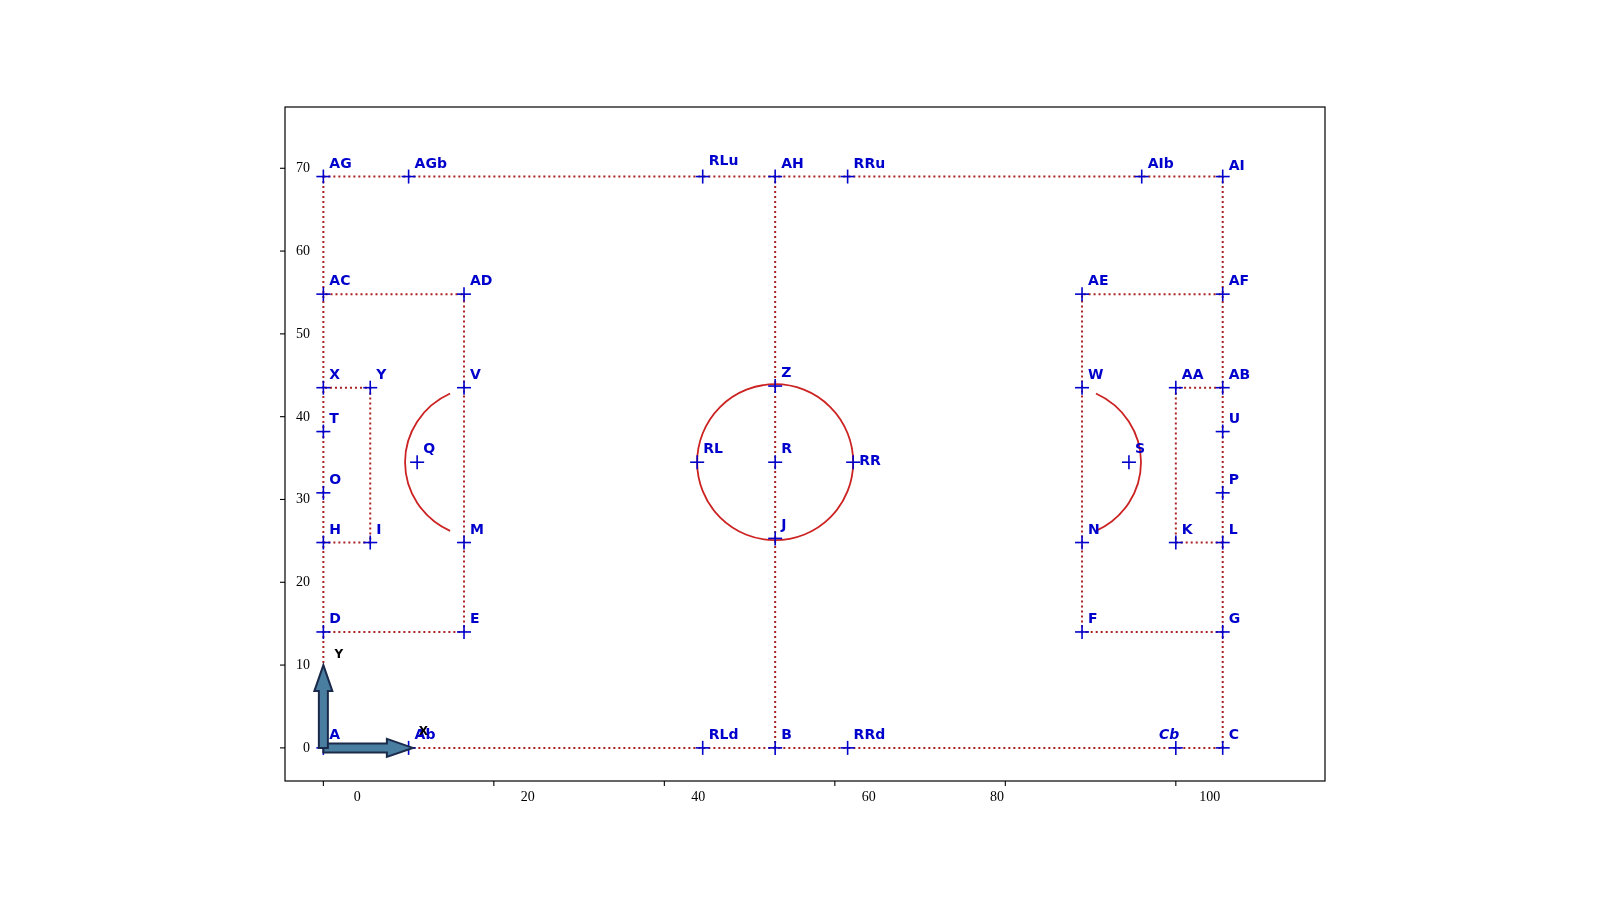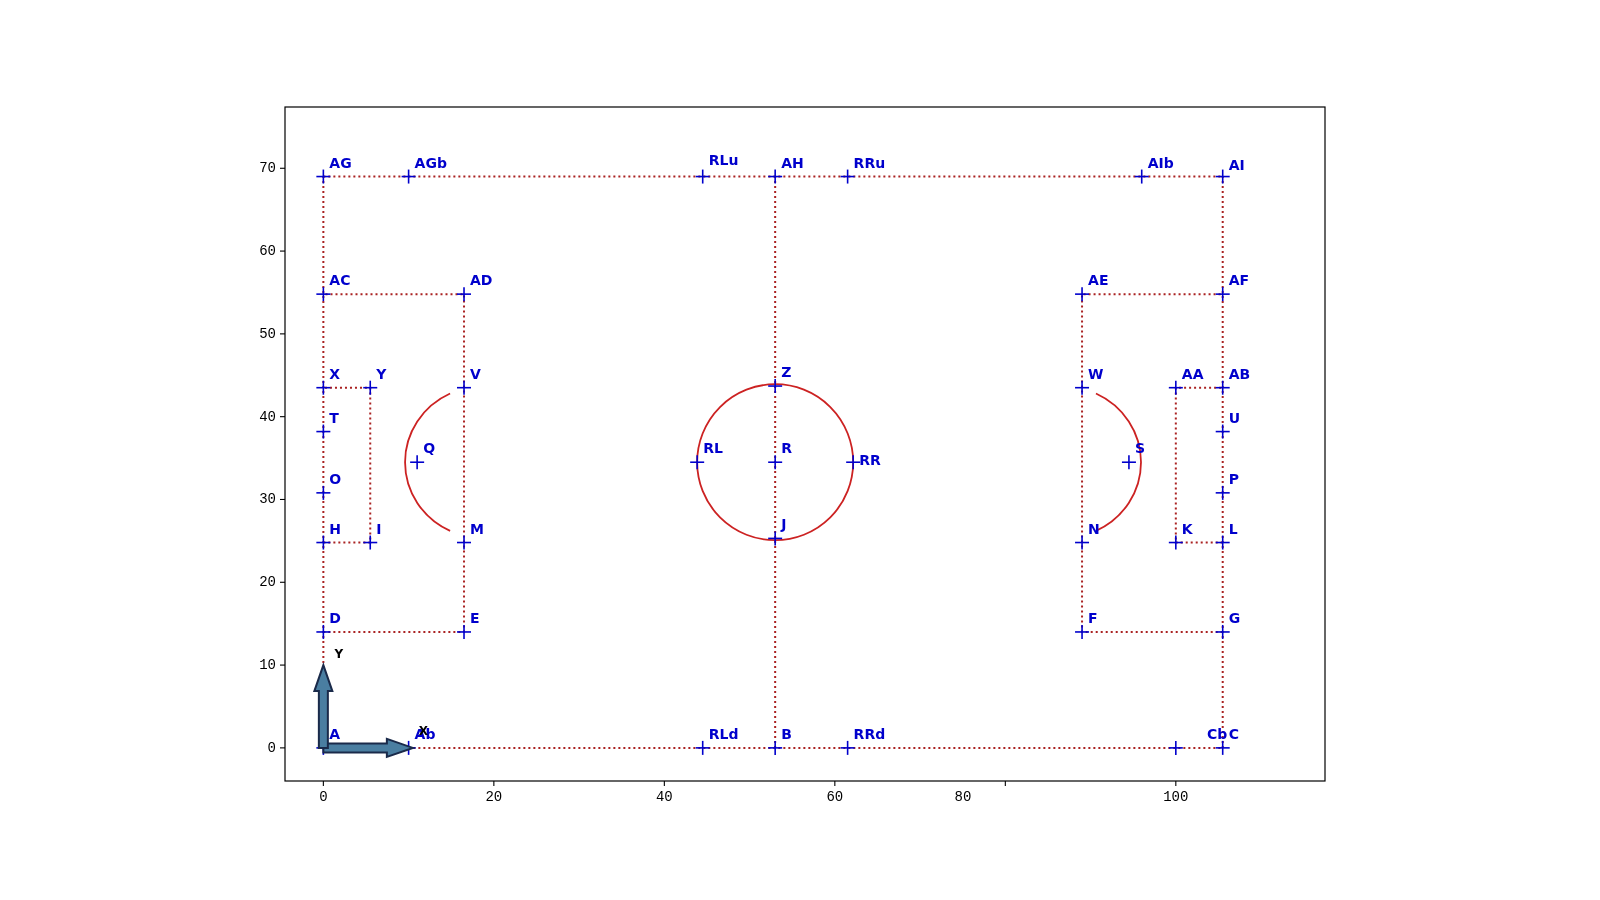--- a/index.html
+++ b/index.html
@@ -1,19 +1,19 @@
 <!DOCTYPE html>
 <html><head>
 <meta charset="utf-8">
 <style>
   html,body{margin:0;padding:0;background:#ffffff;}
   body{width:1600px;height:900px;font-family:"DejaVu Sans",sans-serif;position:relative;overflow:hidden;}
   #figure{position:absolute;left:0;top:0;width:1600px;height:900px;background:#ffffff;}
   #plotsvg{position:absolute;left:0;top:0;}
-  .ticklabel{position:absolute;font-family:Liberation Mono, monospace;font-size:14px;color:#000000;white-space:nowrap;}
+  .ticklabel{position:absolute;font-family:Liberation Serif, serif;font-size:14px;color:#000000;white-space:nowrap;margin-left:34px;}
   .ticklabel.y{transform:translate(-100%,-50%);}
   .ticklabel.x{transform:translate(-50%,0);}
   .ptlabel{position:absolute;font-family:"DejaVu Sans",sans-serif;font-size:14px;font-weight:bold;color:#0000cc;white-space:nowrap;transform:translate(0,-100%);}
   .axlabel{position:absolute;font-family:"DejaVu Sans",sans-serif;font-size:12px;font-weight:bold;color:#000000;white-space:nowrap;}
 </style>
 </head>
 <body>
 
 <div id="figure">
   <svg id="plotsvg" width="1600" height="900">
@@ -252,21 +252,21 @@
       <div class="ticklabel y" style="left: 276px; top: 499.477px;">30</div>
       <div class="ticklabel y" style="left: 276px; top: 416.676px;">40</div>
       <div class="ticklabel y" style="left: 276px; top: 333.875px;">50</div>
       <div class="ticklabel y" style="left: 276px; top: 251.074px;">60</div>
       <div class="ticklabel y" style="left: 276px; top: 168.273px;">70</div>
       <div class="ptlabel" style="left: 329.361px; top: 741.88px; color: rgb(0, 0, 204);">A</div>
       <div class="ptlabel" style="left: 414.607px; top: 741.88px; color: rgb(0, 0, 204);">Ab</div>
       <div class="ptlabel" style="left: 708.705px; top: 741.88px; color: rgb(0, 0, 204);">RLd</div>
       <div class="ptlabel" style="left: 781.164px; top: 741.88px; color: rgb(0, 0, 204);">B</div>
       <div class="ptlabel" style="left: 853.623px; top: 741.88px; color: rgb(0, 0, 204);">RRd</div>
-      <div class="ptlabel" style="left: 1207px; top: 741.88px; color: rgb(0, 0, 204);">Cb</div>
+      <div class="ptlabel" style="left: 1159px; top: 741.88px; color: rgb(0, 0, 204); font-style: italic;">Cb</div>
       <div class="ptlabel" style="left: 1228.7px; top: 741.88px; color: rgb(0, 0, 204);">C</div>
       <div class="ptlabel" style="left: 329.361px; top: 625.958px; color: rgb(0, 0, 204);">D</div>
       <div class="ptlabel" style="left: 470.016px; top: 625.958px; color: rgb(0, 0, 204);">E</div>
       <div class="ptlabel" style="left: 1088.05px; top: 625.958px; color: rgb(0, 0, 204);">F</div>
       <div class="ptlabel" style="left: 1228.7px; top: 625.958px; color: rgb(0, 0, 204);">G</div>
       <div class="ptlabel" style="left: 329.361px; top: 536.533px; color: rgb(0, 0, 204);">H</div>
       <div class="ptlabel" style="left: 376.246px; top: 536.533px; color: rgb(0, 0, 204);">I</div>
       <div class="ptlabel" style="left: 470.016px; top: 536.533px; color: rgb(0, 0, 204);">M</div>
       <div class="ptlabel" style="left: 1088.05px; top: 536.533px; color: rgb(0, 0, 204);">N</div>
       <div class="ptlabel" style="left: 1181.82px; top: 536.533px; color: rgb(0, 0, 204);">K</div>

